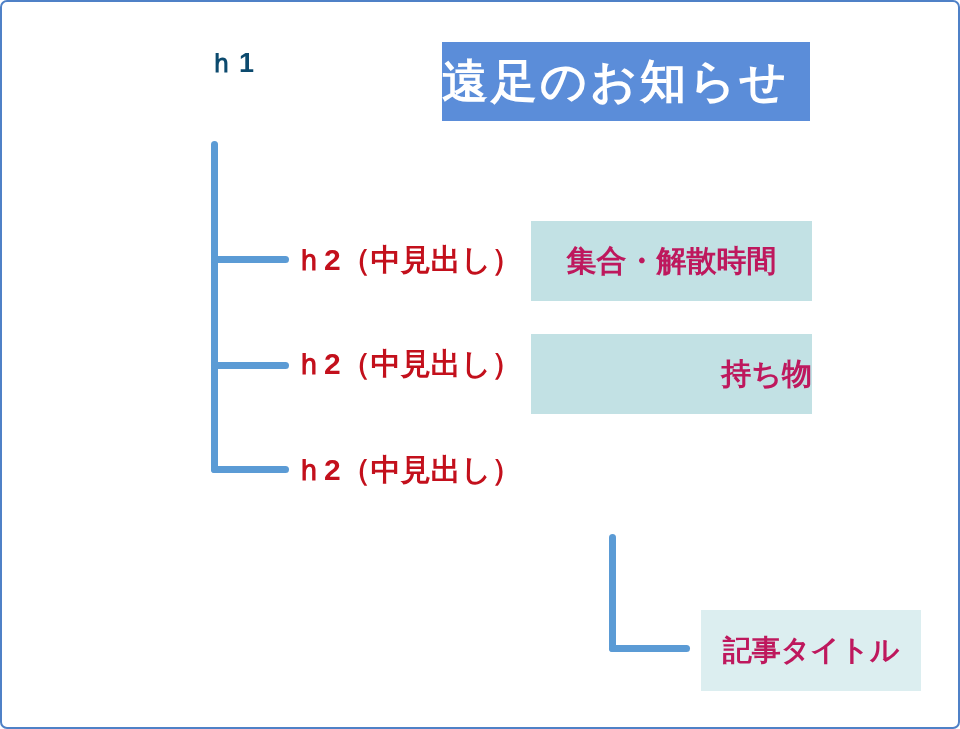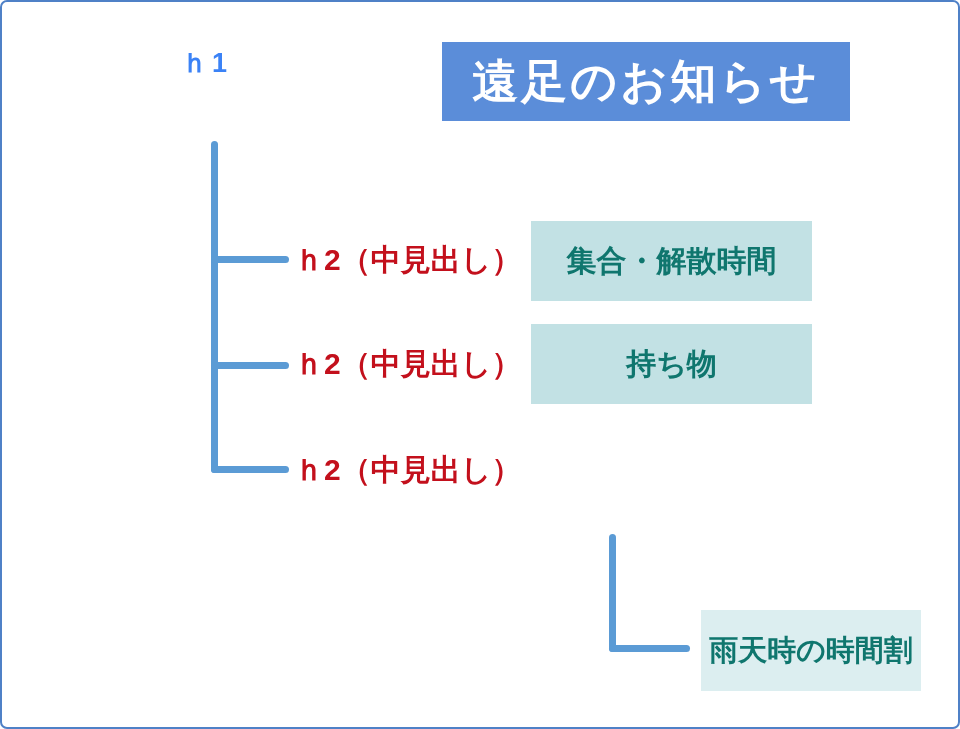--- a/index.html
+++ b/index.html
@@ -15,41 +15,40 @@
     box-sizing: border-box;
     background: #ffffff;
     border: 2px solid #4f81c7;
     border-radius: 7px;
     overflow: hidden;
   }
 
   
   .h1-annotation {
     position: absolute;
-    left: 9px;
+    left: 36px;
     top: 44px;
     width: 390px;
     text-align: center;
-    color: #3b82f6;
+    color: #0c4a6e;
     font-weight: bold;
   }
   .h1-tag   { font-size: 27px; line-height: 34px; letter-spacing: 4px; }
   .h1-desc  { font-size: 31px; line-height: 36px; }
 
   
   .title-box {
     position: absolute;
     left: 440px;
     top: 40px;
-    width: 408px;
+    width: 368px;
     height: 79px;
     background: #5b8dd9;
     display: flex;
     align-items: center;
-    justify-content: center;
     color: #ffffff;
     font-weight: bold;
     font-size: 46px;
     letter-spacing: 3px;
   }
 
   
   .line {
     position: absolute;
     background: #5b9bd5;
@@ -78,28 +77,28 @@
   .h2-label-3 { top: 448px; }
   .h3-label   { left: 370px; top: 630px; font-size: 31px; line-height: 38px; }
 
   
   .teal-box {
     position: absolute;
     background: #c2e1e4;
     display: flex;
     align-items: center;
     justify-content: center;
-    color: #0f766e;
+    color: #be185d;
     font-weight: bold;
     font-size: 30px;
     white-space: nowrap;
   }
   .h2-box   { left: 529px; width: 281px; height: 80px; }
   .h2-box-1 { top: 219px; }
-  .h2-box-2 { top: 322px; }
+  .h2-box-2 { top: 332px; justify-content: flex-end; }
   .h2-box-3 { top: 429px; }
   .h3-box {
     left: 699px;
     top: 608px;
     width: 220px;
     height: 81px;
     background: #dceef0;
     font-size: 29px;
   }
 </style>
@@ -129,16 +128,16 @@
   </div>
 
   <div class="red-label h2-label h2-label-2">ｈ2（中見出し）</div>
   <div class="teal-box h2-box h2-box-2">
     <span>持ち物</span>
   </div>
 
   <div class="red-label h2-label h2-label-3">ｈ2（中見出し）</div>
 
   <div class="teal-box h3-box">
-    <span>雨天時の時間割</span>
+    <span>記事タイトル</span>
   </div>
 
 </div>
 
 </body></html>

